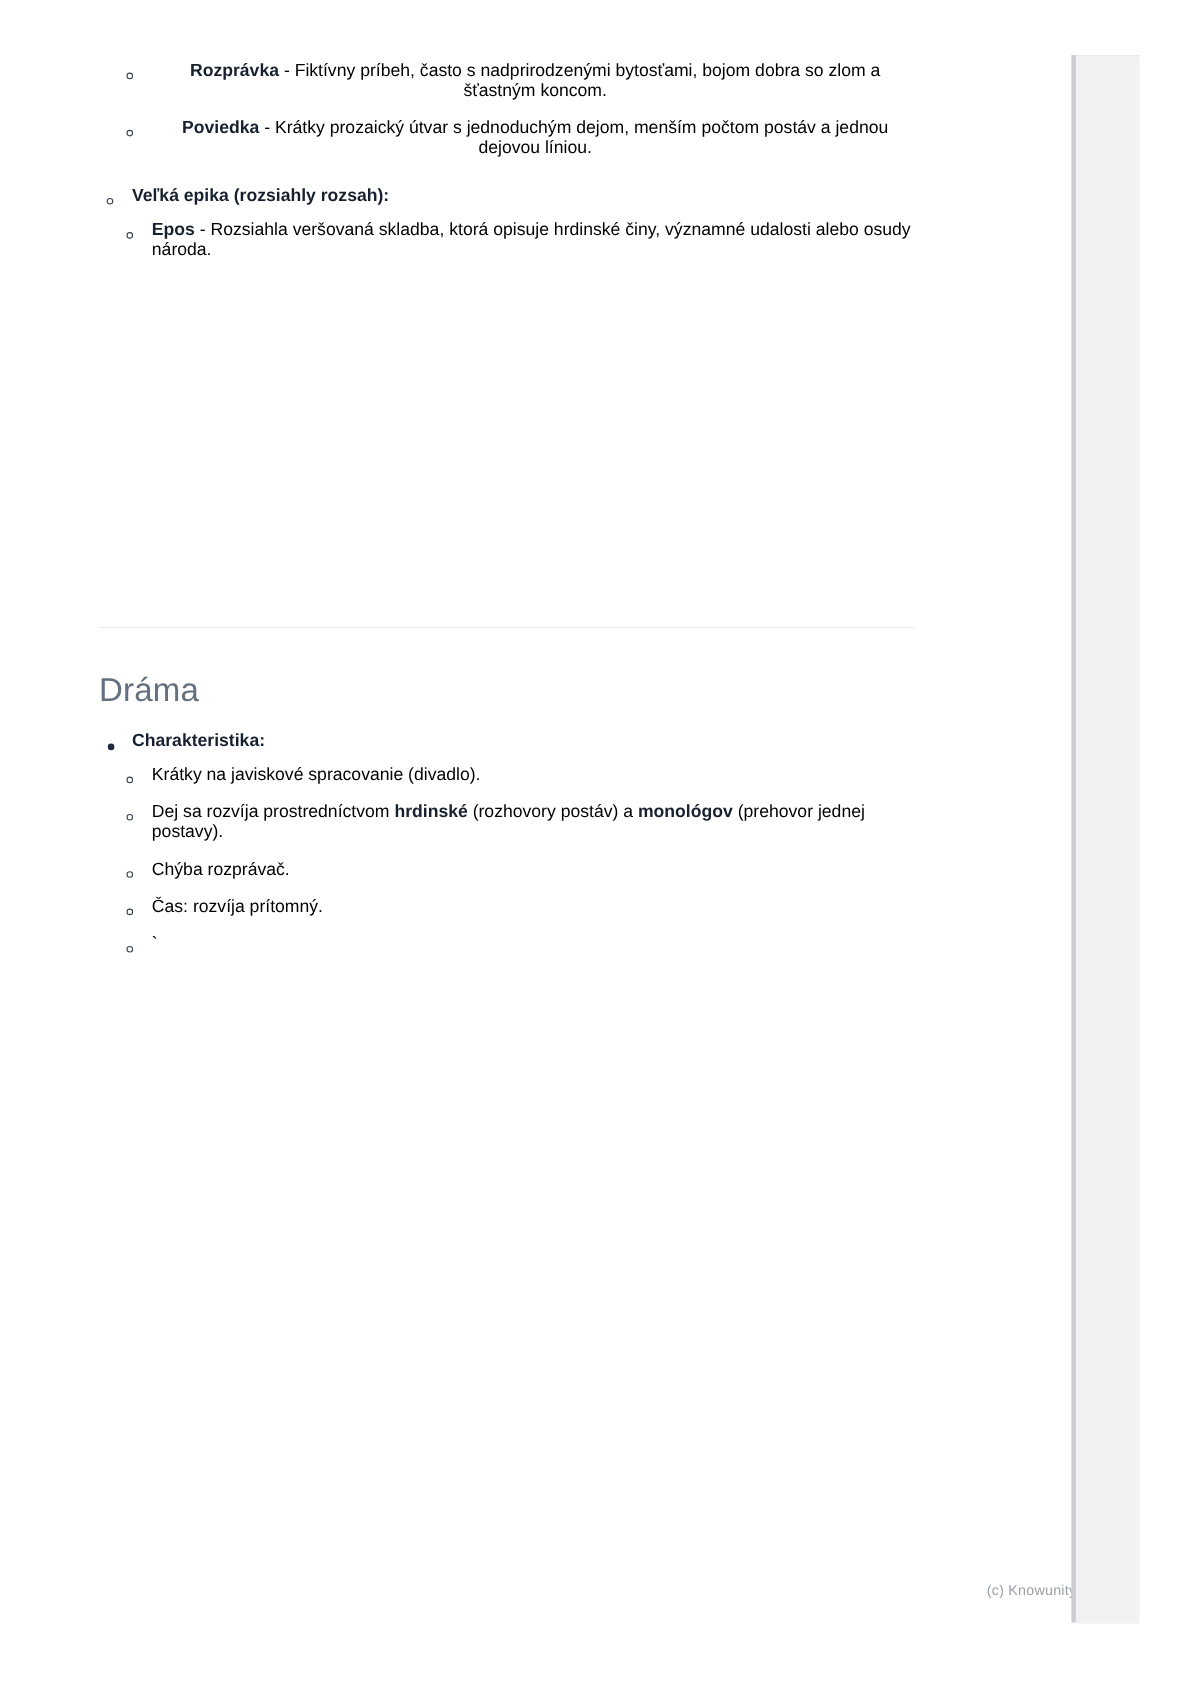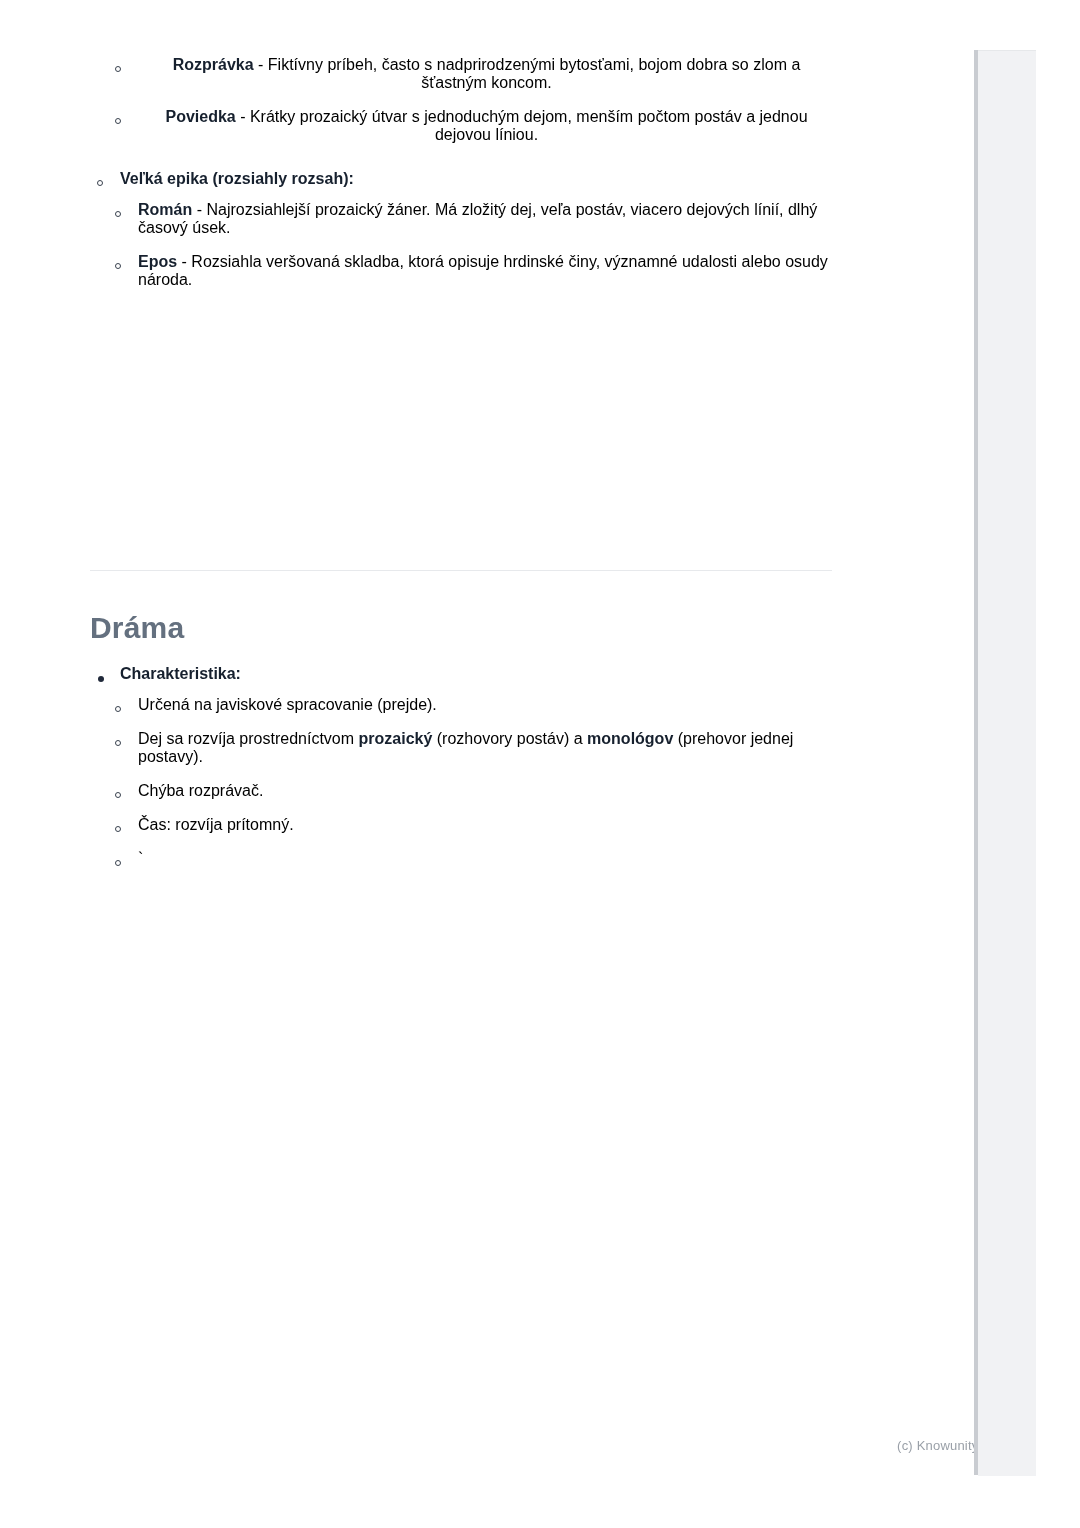--- a/index.html
+++ b/index.html
@@ -87,21 +87,21 @@
 
   b, strong, .b {
     font-weight: 700;
     color: #16202e;
   }
   .i { font-style: italic; }
 
   
   h2#drama-heading {
     font-size: 30px;
-    font-weight: 700;
+    font-weight: 400;
     color: #64707f;
     margin: 0;
     padding: 0;
     line-height: 1.2;
     letter-spacing: 0.2px;
   }
 
   hr.rule {
     border: none;
     border-top: 1.5px solid #e7e9ec;
@@ -143,23 +143,20 @@
         <span class="b">Poviedka</span><span> - </span><span>Krátky prozaický útvar s jednoduchým dejom, menším počtom postáv a jednou dejovou líniou.</span>
       </li>
     </ul>
 
     <ul class="lvl1" style="margin-top:26px;">
       <li class="circle" style="margin-bottom:0;">
         <span class="b">Veľká epika (rozsiahly rozsah):</span>
 
         <ul class="lvl3" style="margin-left:18px;margin-top:13px;">
           <li class="circle">
-            <span class="b">Román</span><span> - </span><span>Najrozsiahlejší prozaický žáner. Má zložitý dej, veľa postáv, viacero dejových línií, dlhý časový úsek.</span>
-          </li>
-          <li class="circle">
             <span class="b">Epos</span><span> - </span><span>Rozsiahla veršovaná skladba, ktorá opisuje hrdinské činy, významné udalosti alebo osudy národa.</span>
           </li>
         </ul>
       </li>
     </ul>
   </div>
 
   <div id="divider-wrap">
     <hr class="rule">
   </div>
@@ -169,25 +166,25 @@
   </div>
 
   <div id="block-drama-list">
     <ul>
       <li class="disc" style="margin-left:30px;margin-bottom:0;">
         <span class="b">Charakteristika:</span>
 
         <ul class="lvl3" style="margin-left:18px;margin-top:13px;">
 
           <li class="circle">
-            <span>Určená na javiskové spracovanie (prejde).</span>
-          </li>
-
-          <li class="circle">
-            <span>Dej sa rozvíja prostredníctvom </span><span class="b">prozaický</span><span> (rozhovory postáv) a </span><span class="b">monológov</span><span> (prehovor jednej postavy).</span>
+            <span>Krátky na javiskové spracovanie (divadlo).</span>
+          </li>
+
+          <li class="circle">
+            <span>Dej sa rozvíja prostredníctvom </span><span class="b">hrdinské</span><span> (rozhovory postáv) a </span><span class="b">monológov</span><span> (prehovor jednej postavy).</span>
           </li>
 
 
           <li class="circle">
             <span>Chýba rozprávač.</span>
           </li>
 
           <li class="circle">
             <span>Čas: rozvíja prítomný.</span>
           </li>

